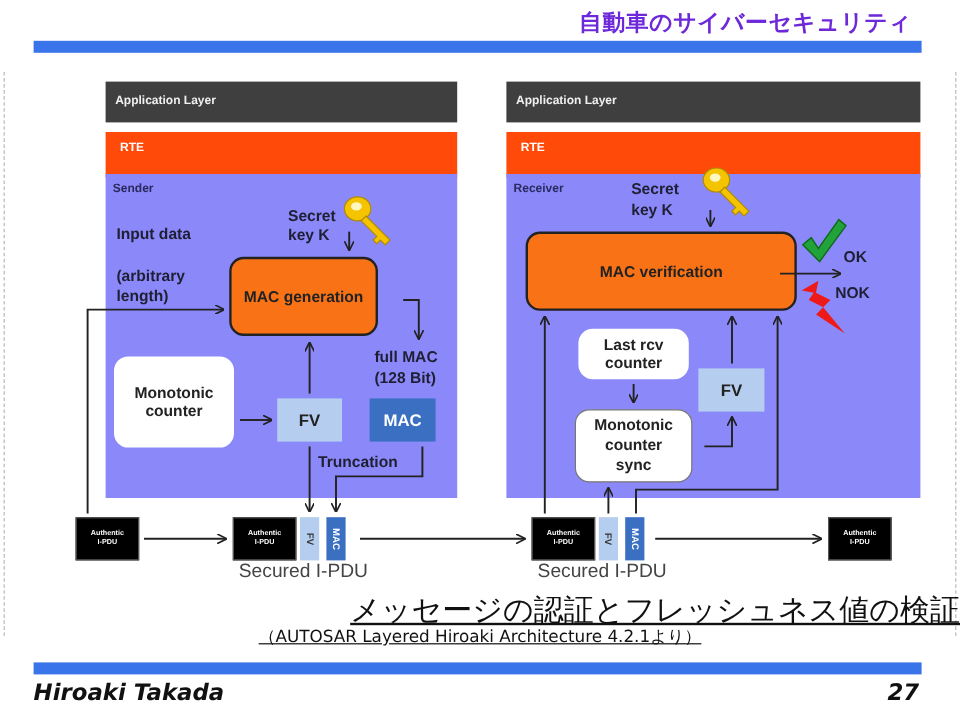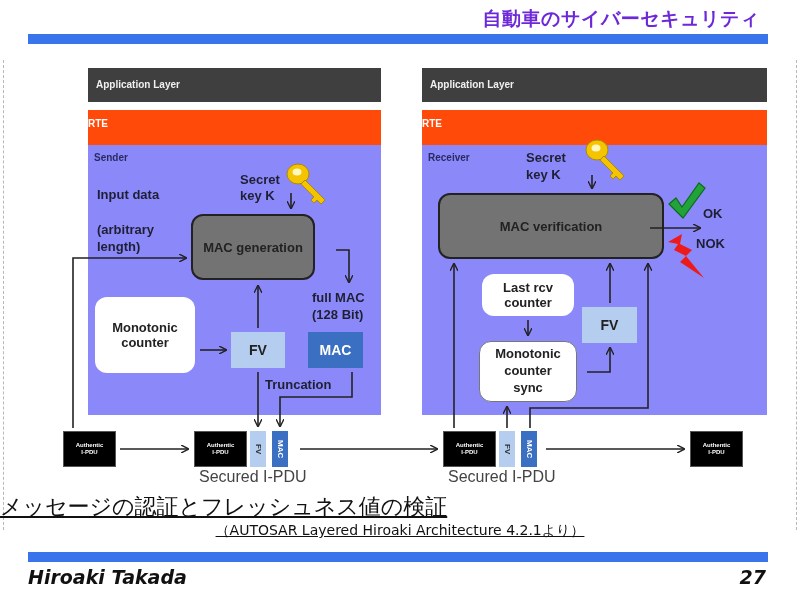--- a/index.html
+++ b/index.html
@@ -7,34 +7,34 @@
   .abs { position: absolute; }
   .slide-title { right: 40px; top: 6px; font-size: 19px; font-weight: bold; color: #6d28d9; font-family: "DejaVu Sans", sans-serif; letter-spacing: 0.5px; }
   .bar-top { left: 28px; top: 34px; width: 740px; height: 10px; background: #3a74ea; }
   .bar-bottom { left: 28px; top: 552px; width: 740px; height: 10px; background: #3a74ea; }
   .author { left: 28px; top: 566px; font-size: 19px; font-style: italic; font-weight: bold; color: #111; font-family: "DejaVu Sans", sans-serif; }
   .page-num { right: 34px; top: 566px; font-size: 19px; font-style: italic; font-weight: bold; color: #111; font-family: "DejaVu Sans", sans-serif; }
   .side-dots { left: 3px; width: 2px; border-left: 1px dashed #b8b8b8; }
   .side-dots-r { right: 3px; width: 2px; border-right: 1px dashed #b8b8b8; }
 
   .layer-app { height: 34px; background: #3f3f3f; color: #f0f0f0; font-weight: bold; font-size: 10px; line-height: 34px; padding-left: 8px; box-sizing: border-box; }
-  .layer-rte { height: 38px; background: #ff4a0a; color: #fff; font-weight: bold; font-size: 10px; line-height: 27px; padding-left: 0; box-sizing: border-box; }
+  .layer-rte { height: 38px; background: #ff4a0a; color: #fff; font-weight: bold; font-size: 10px; line-height: 27px; padding-left: 12px; box-sizing: border-box; }
   .panel { background: #8b89fa; }
   .panel-label { font-size: 10px; font-weight: bold; color: #2a2a60; }
   .txt { font-size: 13px; font-weight: bold; color: #1f1f33; line-height: 1.2; }
-  .wbox { background: #737373; border: 2px solid #222; border-radius: 12px; box-sizing: border-box; display: flex; align-items: center; justify-content: center; text-align: center; font-size: 13px; font-weight: bold; color: #222; }
+  .wbox { background: #f97316; border: 2px solid #222; border-radius: 12px; box-sizing: border-box; display: flex; align-items: center; justify-content: center; text-align: center; font-size: 13px; font-weight: bold; color: #222; }
   .softbox { background: #fff; border-radius: 12px; box-sizing: border-box; display: flex; align-items: center; justify-content: center; text-align: center; font-size: 13px; font-weight: bold; color: #222; }
   .fv { background: #b5cdee; display: flex; align-items: center; justify-content: center; font-size: 14px; font-weight: bold; color: #222; }
   .mac { background: #3b6fc2; display: flex; align-items: center; justify-content: center; font-size: 14px; font-weight: bold; color: #fff; }
   .pdu { background: #000; color: #fff; font-size: 6px; font-weight: bold; display: flex; align-items: center; justify-content: center; text-align: center; line-height: 1.15; border: 1px solid #555; box-sizing: border-box; }
   .pdu-fv { background: #b5cdee; color: #333; font-size: 8px; font-weight: bold; display: flex; align-items: center; justify-content: center; }
   .pdu-mac { background: #3b6fc2; color: #fff; font-size: 8px; font-weight: bold; display: flex; align-items: center; justify-content: center; }
   .vert { writing-mode: vertical-rl; }
   .caption-small { font-size: 16px; color: #444; }
-  .main-caption { font-size: 22px; color: #111; text-decoration: underline; font-family: "DejaVu Sans", sans-serif; text-align: left; width: 800px; left: 0; }
+  .main-caption { font-size: 25px; color: #111; text-decoration: underline; font-family: "DejaVu Sans", sans-serif; text-align: right; width: 800px; left: 0; }
   .sub-caption { font-size: 14px; color: #111; text-decoration: underline; font-family: "DejaVu Sans", sans-serif; text-align: center; width: 800px; left: 0; }
   svg.lines { position: absolute; left: 0; top: 0; width: 800px; height: 593px; pointer-events: none; }
 </style>
 </head>
 <body>
 
 <div class="abs slide-title">自動車のサイバーセキュリティ</div>
 <div class="abs bar-top"></div>
 <div class="abs side-dots" style="top:60px;height:470px;"></div>
 <div class="abs side-dots-r" style="top:60px;height:470px;"></div>

